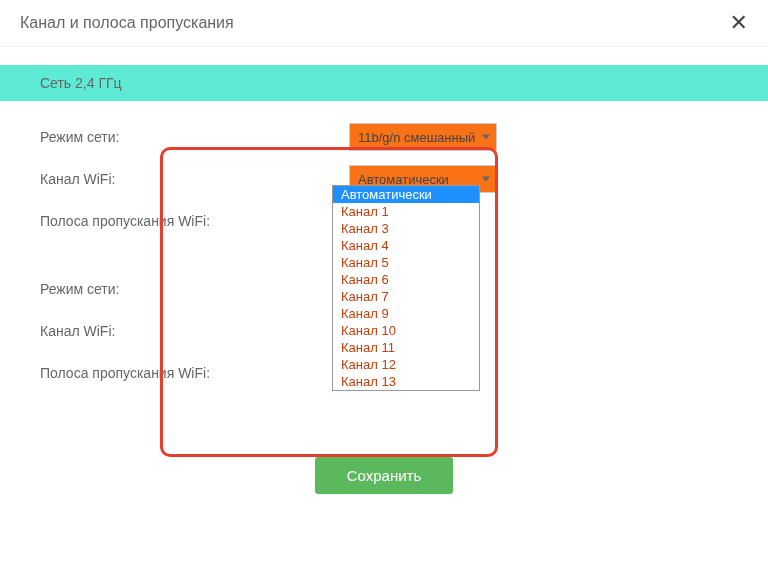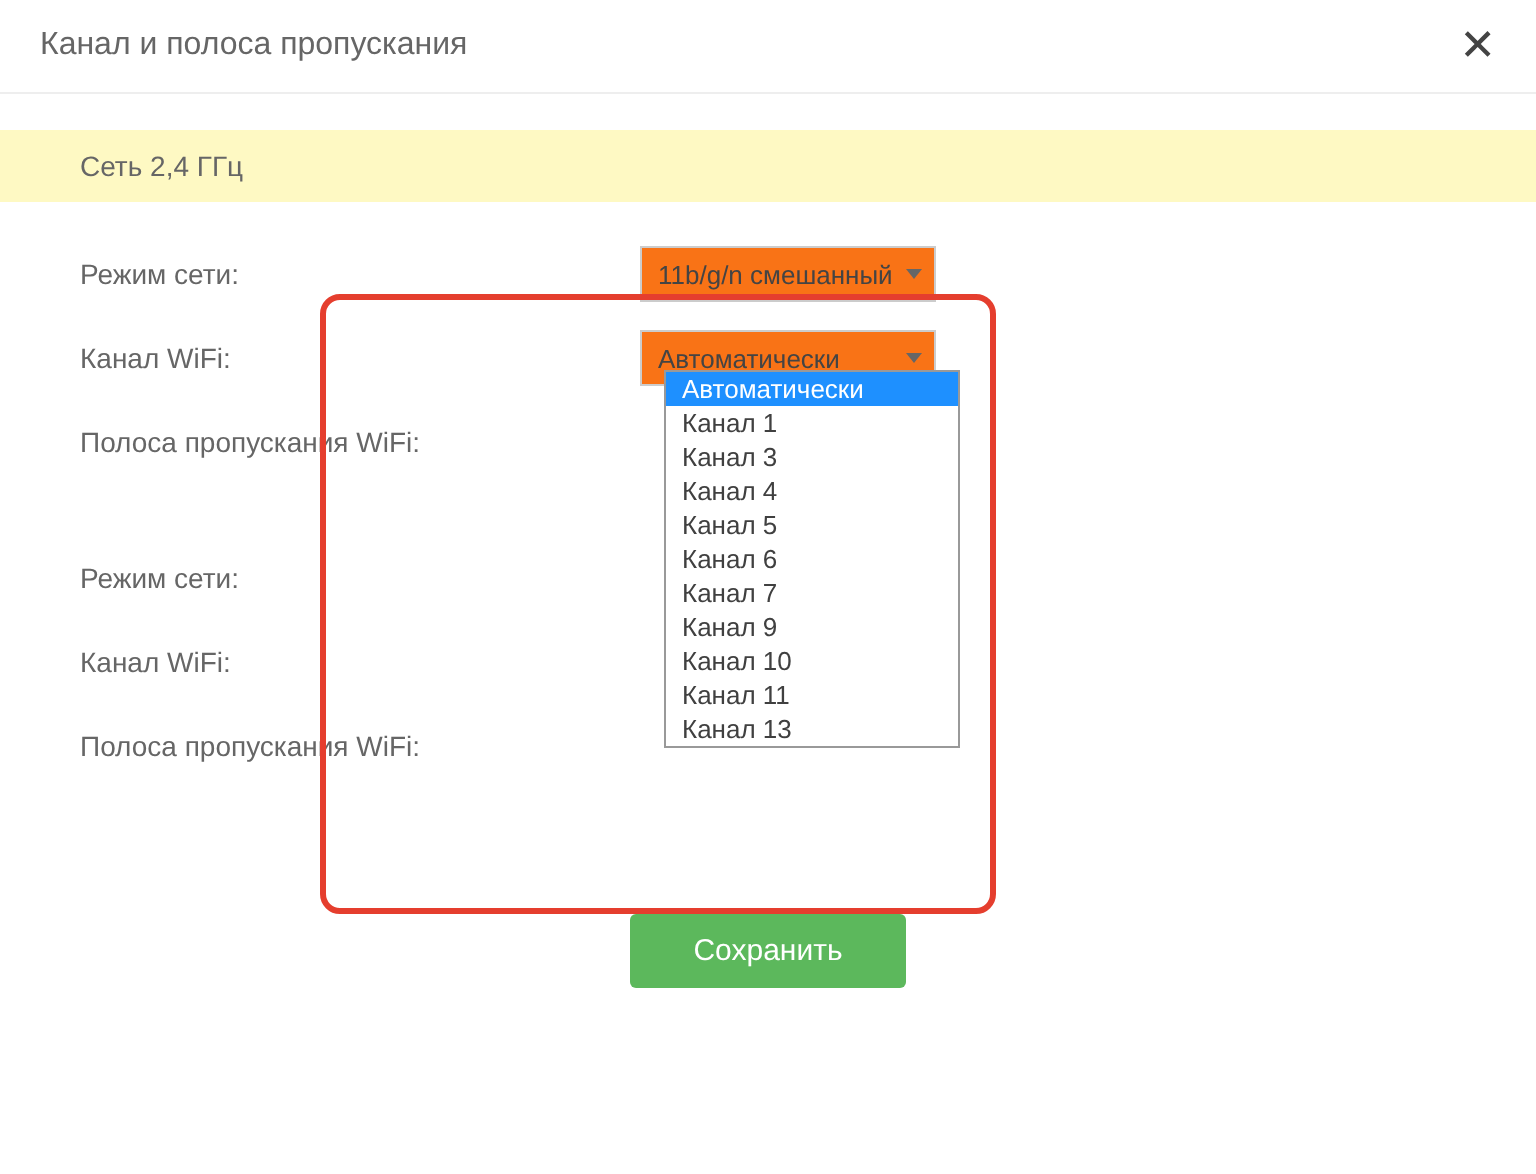--- a/index.html
+++ b/index.html
@@ -1,15 +1,15 @@
 <!DOCTYPE html>
 <html><head>
 <meta charset="utf-8">
 <style>
-* { box-sizing: border-box; margin: 0; padding: 0; }
+* { box-sizing: border-box; margin: 0; padding: 0; gap: 29px; }
 body {
   font-family: -apple-system, BlinkMacSystemFont, "Segoe UI", Arial, sans-serif;
   background: #fff;
   width: 768px;
   height: 587px;
   overflow: hidden;
   color: #555;
   font-size: 14px;
 }
 .header {
@@ -29,21 +29,21 @@
   cursor: pointer;
   color: #444;
   background: none;
   border: none;
   line-height: 1;
 }
 .section {
   margin-top: 18px;
 }
 .section-head {
-  background: #fef9c3;
+  background: #5eead4;
   padding: 10px 40px;
   color: #666;
   font-size: 14px;
 }
 .form {
   padding: 8px 0 0 0;
 }
 .row {
   display: flex;
   align-items: center;
@@ -95,21 +95,21 @@
   left: 332px;
   top: 185px;
   width: 148px;
   border: 1px solid #999;
   background: #fff;
   z-index: 5;
 }
 .dropdown-item {
   padding: 0px 8px;
   font-size: 13px;
-  color: #404040;
+  color: #c2410c;
   cursor: pointer;
   line-height: 17px;
 }
 .dropdown-item.selected {
   background: #1e90ff;
   color: #fff;
 }
 .save-row {
   text-align: center;
   margin-top: 70px;
@@ -194,16 +194,17 @@
     <div class="dropdown-item selected">Автоматически</div>
     <div class="dropdown-item">Канал 1</div>
     <div class="dropdown-item">Канал 3</div>
     <div class="dropdown-item">Канал 4</div>
     <div class="dropdown-item">Канал 5</div>
     <div class="dropdown-item">Канал 6</div>
     <div class="dropdown-item">Канал 7</div>
     <div class="dropdown-item">Канал 9</div>
     <div class="dropdown-item">Канал 10</div>
     <div class="dropdown-item">Канал 11</div>
+    <div class="dropdown-item">Канал 12</div>
     <div class="dropdown-item">Канал 13</div>
   </div>
 
 <div class="highlight-box"></div>
 
 </body></html>

